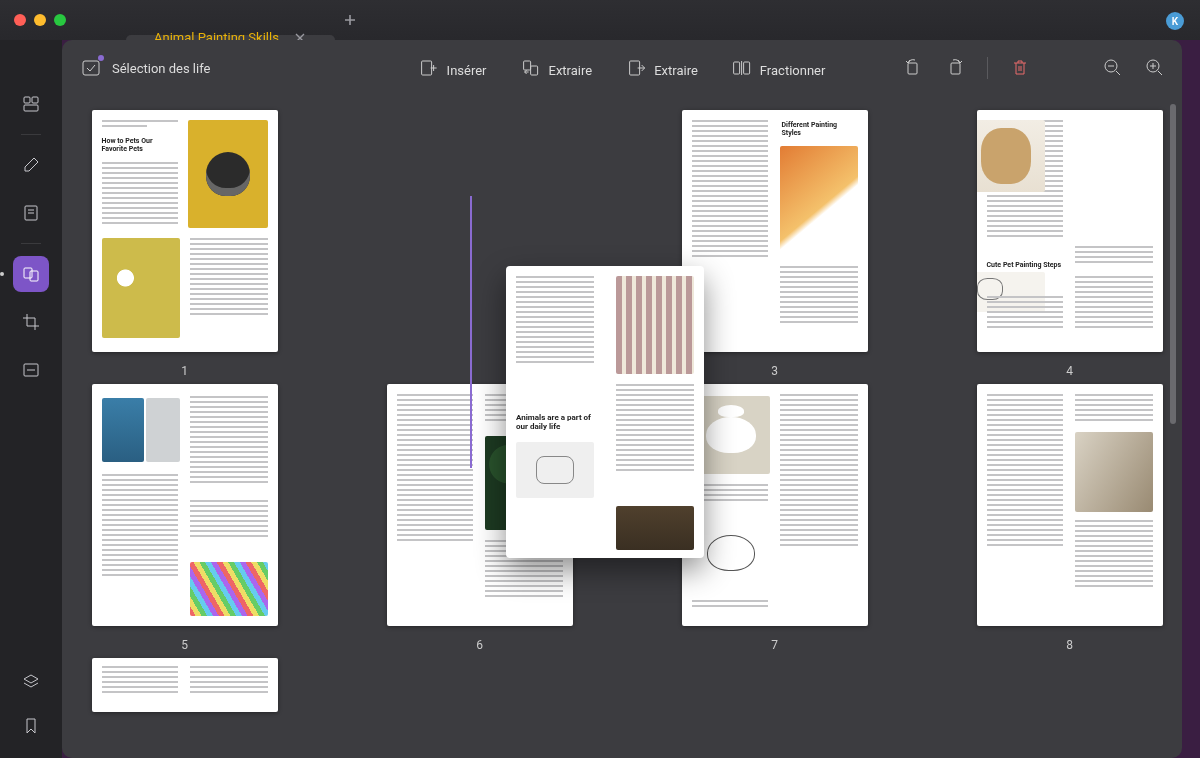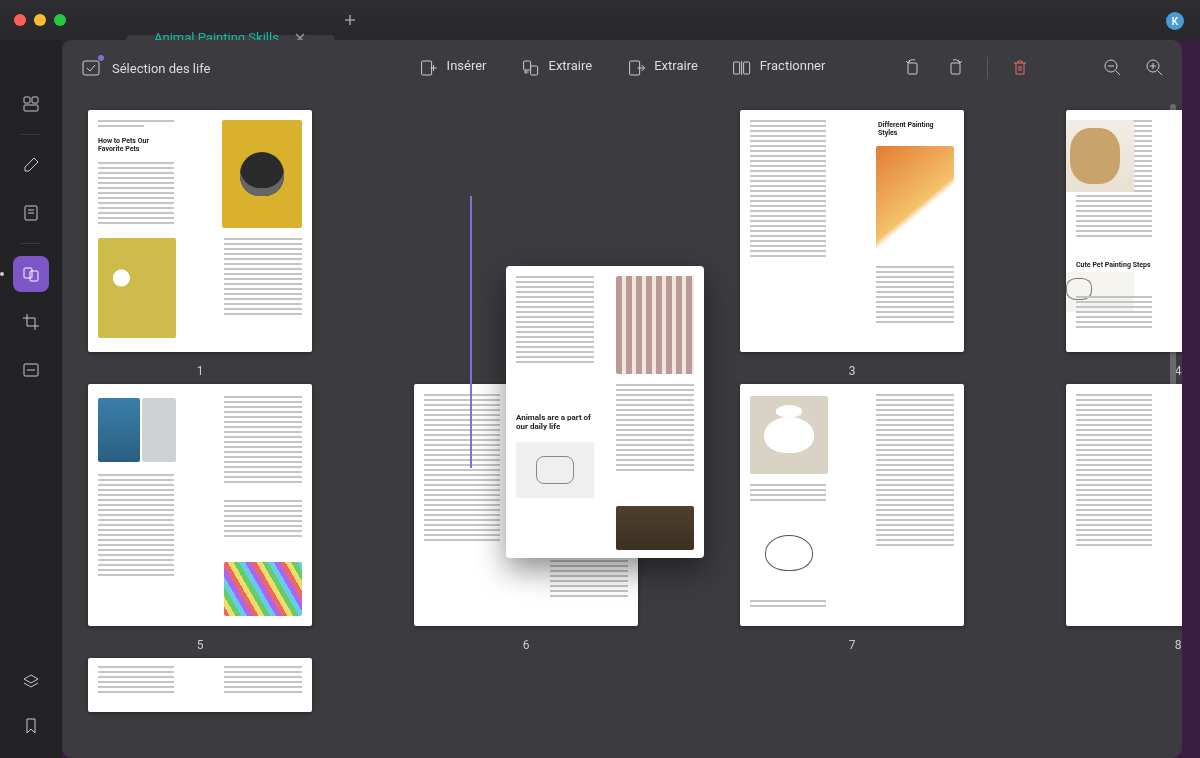--- a/index.html
+++ b/index.html
@@ -7,21 +7,21 @@
 
   
   .titlebar { position: absolute; top: 0; left: 0; right: 0; height: 40px; display:flex; align-items:center; padding-left:14px; background: linear-gradient(#2e2e32,#28282c); }
   .traffic { display:flex; gap:8px; }
   .traffic span { width:12px; height:12px; border-radius:50%; display:block; }
   .tl-close { background:#ff5f57; }
   .tl-min { background:#febc2e; }
   .tl-max { background:#28c840; }
   .tabs { display:flex; height:100%; margin-left: 60px; }
   .tab { display:flex; align-items:center; justify-content:center; gap:14px; padding:0 28px; font-size:13px; color:#9a9aa0; position:relative; }
-  .tab.active { background:#3c3c40; color:#14b8a6; border-top-left-radius:8px; border-top-right-radius:8px;margin-top:35px; }
+  .tab.active { background:#3c3c40; color:#eab308; border-top-left-radius:8px; border-top-right-radius:8px;margin-top:35px; }
   .tab .close { width:14px; height:14px; display:flex; align-items:center; justify-content:center; }
   .tab .close svg { stroke:#9a9aa0; }
   .addtab { width:30px; display:flex; align-items:center; justify-content:center; }
   .addtab svg { stroke:#9a9aa0; }
   .avatar { position:absolute; right:16px; top:12px; width:18px; height:18px; border-radius:50%; background:#4a9cd6; display:flex; align-items:center; justify-content:center; font-size:10px; color:#fff; font-weight:600; }
 
   
   .sidebar { position:absolute; top:40px; left:0; bottom:0; width:62px; background:#232326; display:flex; flex-direction:column; align-items:center; padding-top:40px; gap:0; }
   .sidebar .item { width:36px; height:36px; margin:6px 0; display:flex; align-items:center; justify-content:center; border-radius:8px; position:relative; }
   .sidebar .item.active { background:#7d55c7; }
@@ -29,33 +29,33 @@
   .sidebar .spacer { width:20px; height:1px; background:#3a3a3d; margin:6px 0; }
   .sidebar svg { stroke:#c7c7cc; fill:none; }
   .sidebar .item.active svg { stroke:#fff; }
   .sidebar .bottom { margin-top:auto; margin-bottom:14px; display:flex; flex-direction:column; gap:8px; align-items:center; }
 
   
   .toolbar { position:absolute; top:40px; left:62px; right:18px; height:56px; background:#3c3c40; border-top-left-radius:10px; border-top-right-radius:10px; display:flex; align-items:center; padding:0 18px; gap:26px; font-size:13px; color:#ddd; }
   .toolbar .selection { display:flex; align-items:center; gap:10px; position:relative;}
   .toolbar .selection .badge { position:absolute; top:-2px; left:18px; width:6px; height:6px; border-radius:50%; background:#8a6bd1;}
   .toolbar .center { position:absolute; left:50%; transform:translateX(-50%); display:flex; gap:34px; }
-  .toolbar .action { display:flex; align-items:flex-start; gap:8px; }
+  .toolbar .action { display:flex; align-items:flex-end; gap:8px; }
   .toolbar .right { margin-left:auto; display:flex; align-items:center; gap:22px; }
   .toolbar .divider { width:1px; height:22px; background:#5a5a5e; }
   .toolbar svg { stroke:#ccc; fill:none; }
   .toolbar .delete svg { stroke:#e86a6a; }
   .toolbar .zoom { display:flex; gap:22px; }
 
   
   .grid-area { position:absolute; top:96px; left:62px; right:18px; bottom:0; background:#3c3c40; overflow:hidden; padding: 14px 16px 0 26px; border-bottom-left-radius:10px; border-bottom-right-radius:10px;}
   .scroll-thumb { position:absolute; right:6px; top:8px; width:6px; height:320px; background:#6a6a6e; border-radius:3px; }
   .grid { display:grid; grid-template-columns: repeat(4, 1fr); column-gap: 102px; row-gap: 6px; }
   .page-cell { display:flex; flex-direction:column; align-items:center; gap:12px; }
-  .page-thumb { width:224px; height:242px; background:#fff; border-radius:2px; box-shadow: 0 1px 4px rgba(0,0,0,.4); overflow:hidden; position:relative; }
+  .page-thumb { width:186px; height:242px; background:#fff; border-radius:2px; box-shadow: 0 1px 4px rgba(0,0,0,.4); overflow:hidden; position:relative; }
   .page-thumb.short { height:54px; } 
   .page-label { font-size:12px; color:#ccc; }
 
   
   .insert-line { position:absolute; left:408px; top:100px; width:2px; height:272px; background:#8a6bd1; }
   .drag-ghost { position:absolute; left:444px; top:170px; width:198px; height:292px; border-radius:8px; background: rgba(60,50,80,.6); box-shadow:0 12px 30px rgba(0,0,0,.45); }
   .drag-ghost .inner { width:100%; height:100%; background:#fff; border-radius:4px; overflow:hidden; position:relative; }
   .thumb-heading { position:absolute; font-size:7px; font-weight:700; color:#222; line-height:1.1; }
   .thumb-img { position:absolute; border-radius:2px; }
   .filler { position:absolute; }

